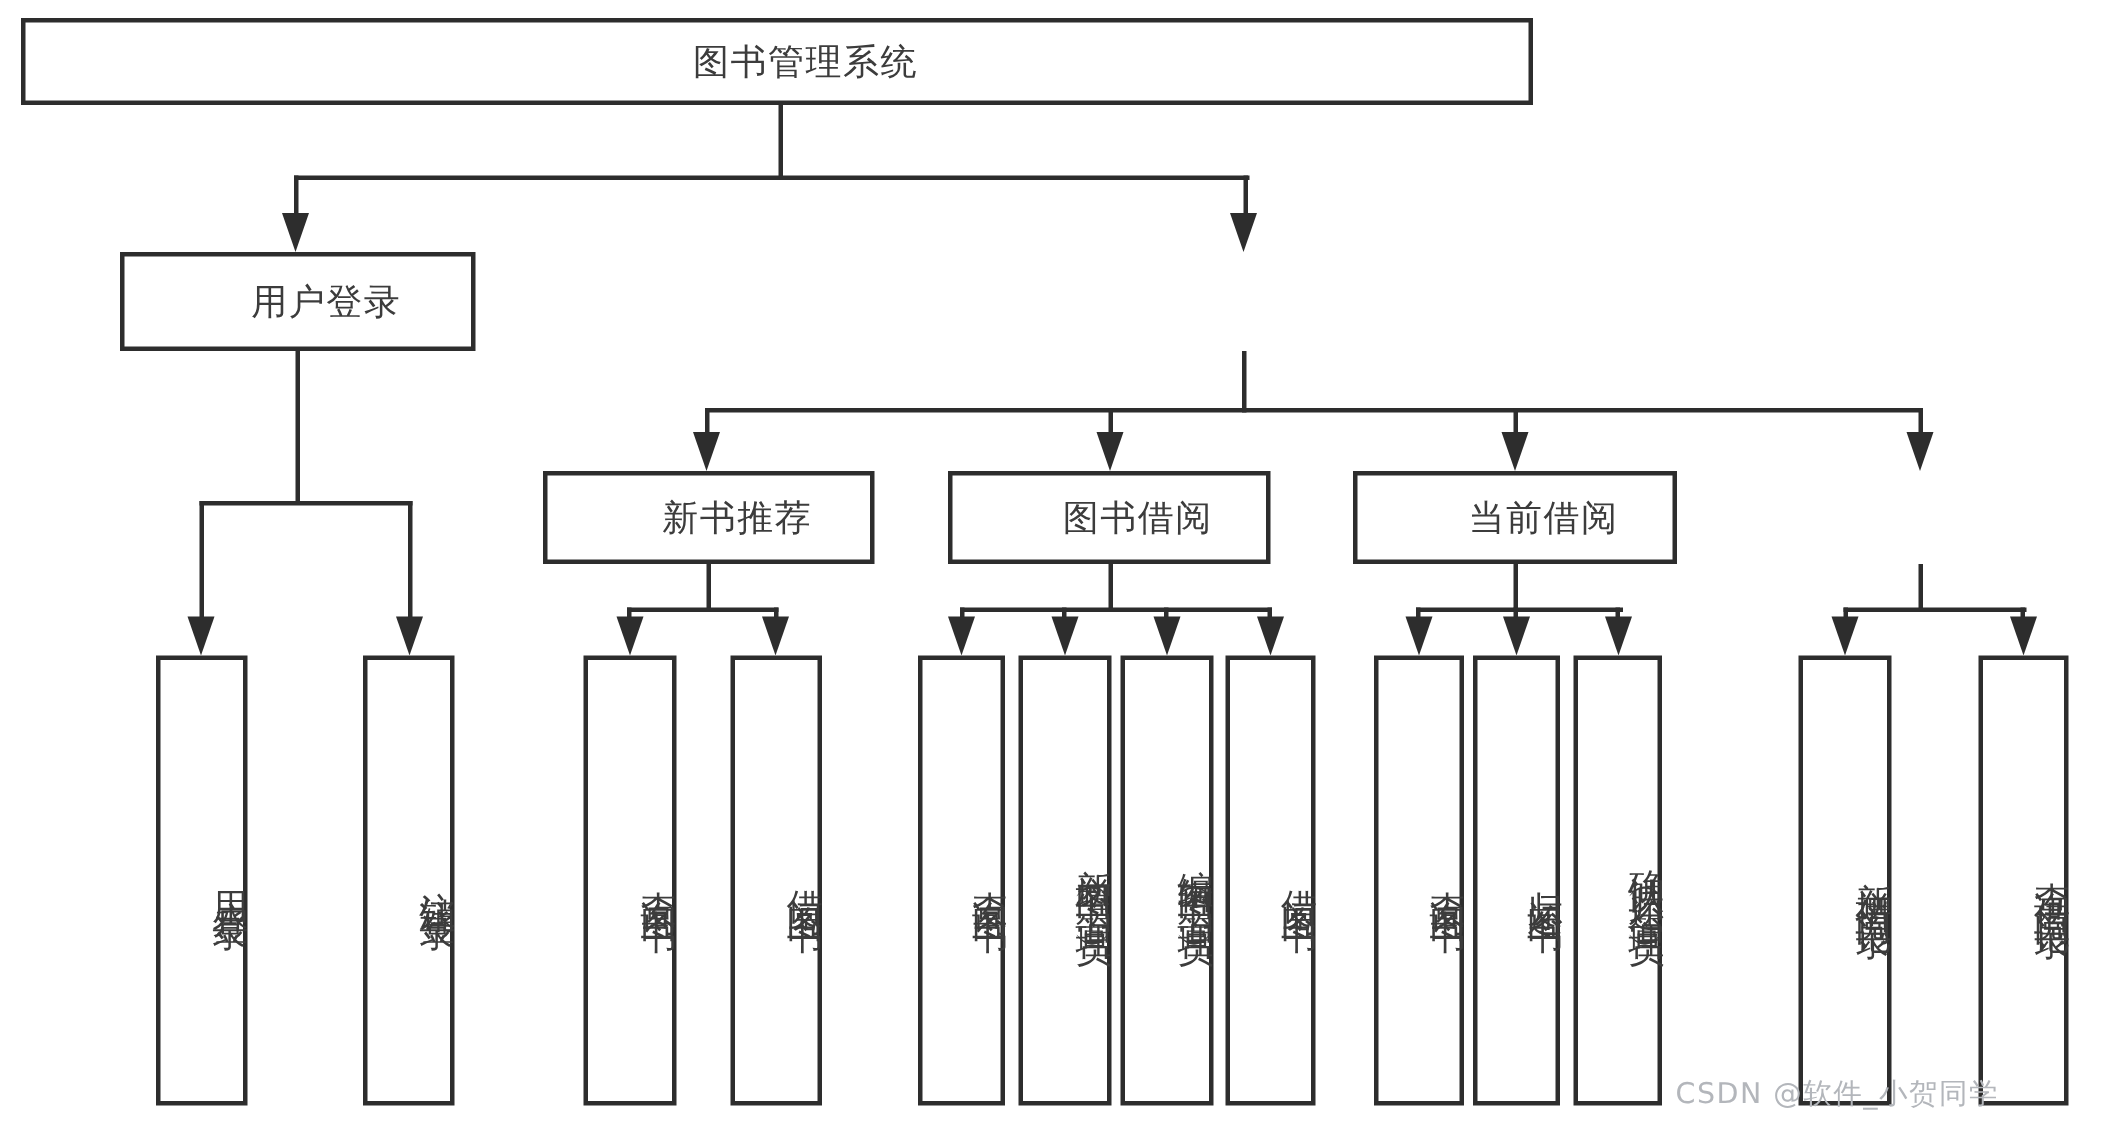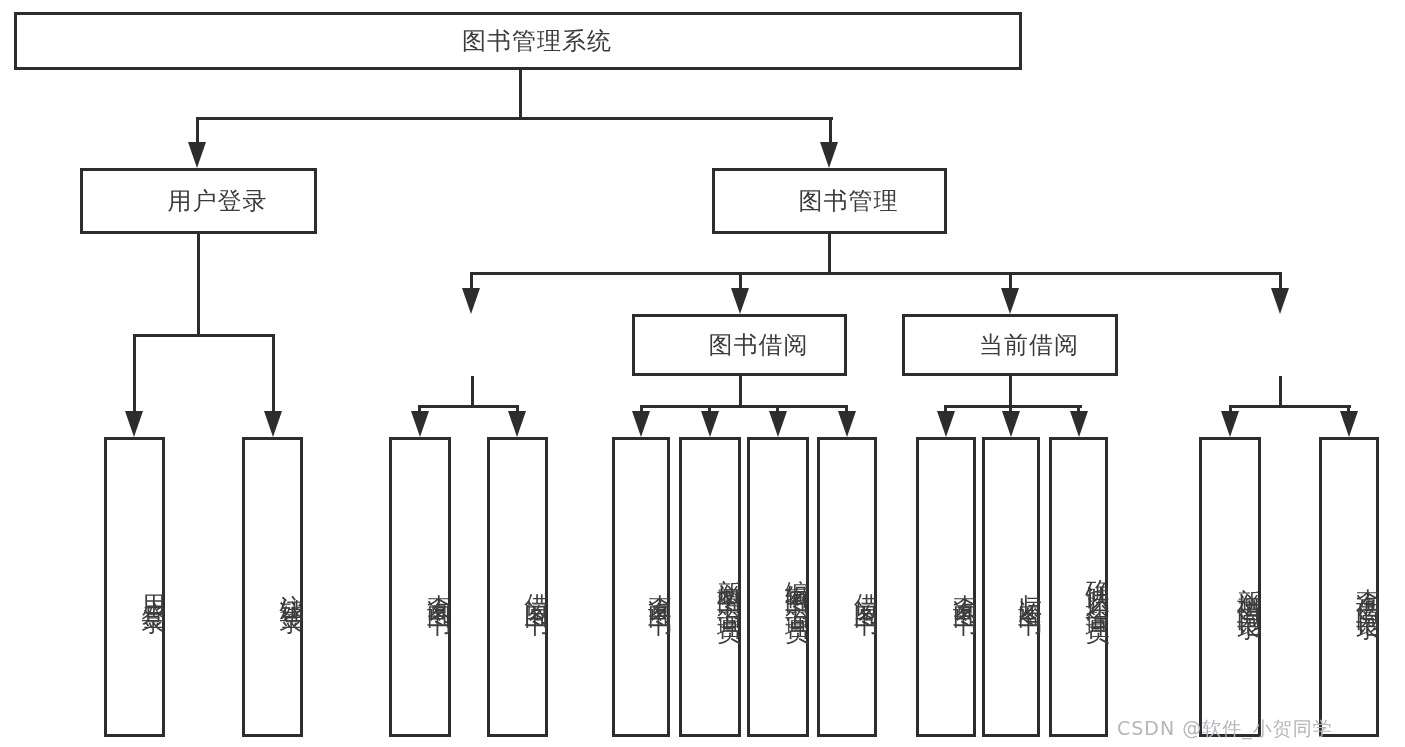--- a/index.html
+++ b/index.html
@@ -65,42 +65,42 @@
   <div class="vl" style="left:519px;top:70px;height:48px"></div>
   <div class="hl" style="left:196px;top:117px;width:637px"></div>
   <div class="vl" style="left:196px;top:117px;height:27px"></div>
   <div class="arr" style="left:188px;top:142px"></div>
   <div class="vl" style="left:829px;top:117px;height:27px"></div>
   <div class="arr" style="left:820px;top:142px"></div>
 
   <div class="box" style="left:80px;top:168px;width:237px;height:66px">
     <span>用户登录</span>
   </div>
-  <div class="box" style="left:712px;top:168px;width:235px;height:66px">
-    <span>图书管理</span>
-  </div>
 
   <div class="vl" style="left:197px;top:234px;height:102px"></div>
   <div class="hl" style="left:133px;top:334px;width:142px"></div>
   <div class="vl" style="left:133px;top:334px;height:78px"></div>
   <div class="arr" style="left:125px;top:411px"></div>
   <div class="vl" style="left:272px;top:334px;height:78px"></div>
   <div class="arr" style="left:264px;top:411px"></div>
 
   <div class="vl" style="left:828px;top:234px;height:41px"></div>
   <div class="hl" style="left:470px;top:272px;width:812px"></div>
   <div class="vl" style="left:470px;top:272px;height:18px"></div>
   <div class="arr" style="left:462px;top:288px"></div>
   <div class="vl" style="left:739px;top:272px;height:18px"></div>
   <div class="arr" style="left:731px;top:288px"></div>
   <div class="vl" style="left:1009px;top:272px;height:18px"></div>
   <div class="arr" style="left:1001px;top:288px"></div>
   <div class="vl" style="left:1279px;top:272px;height:18px"></div>
   <div class="arr" style="left:1271px;top:288px"></div>
 
+  <div class="box" style="left:362px;top:314px;width:221px;height:62px">
+    <span>新书推荐</span>
+  </div>
   <div class="box" style="left:902px;top:314px;width:216px;height:62px">
     <span>当前借阅</span>
   </div>
   <div class="box" style="left:632px;top:314px;width:215px;height:62px">
     <span>图书借阅</span>
   </div>
 
   <div class="vl" style="left:471px;top:376px;height:32px"></div>
   <div class="hl" style="left:418px;top:405px;width:101px"></div>
   <div class="vl" style="left:418px;top:405px;height:9px"></div>

